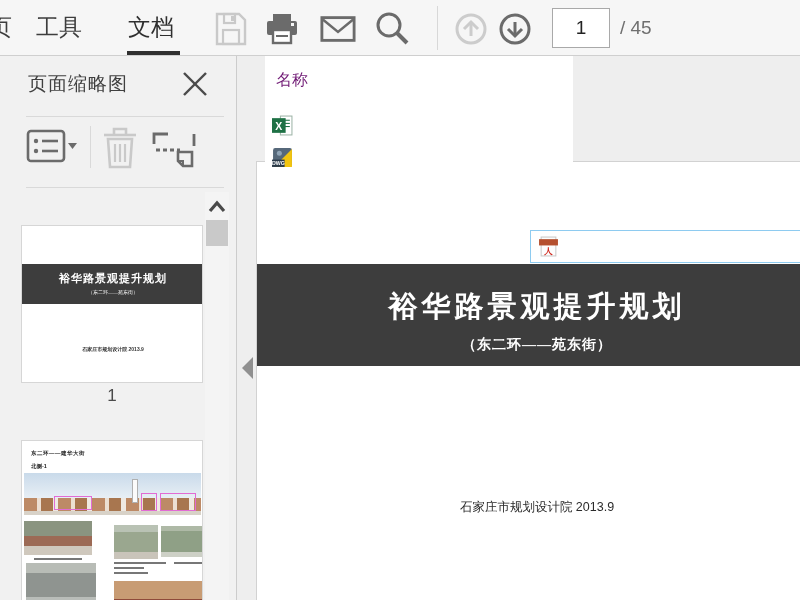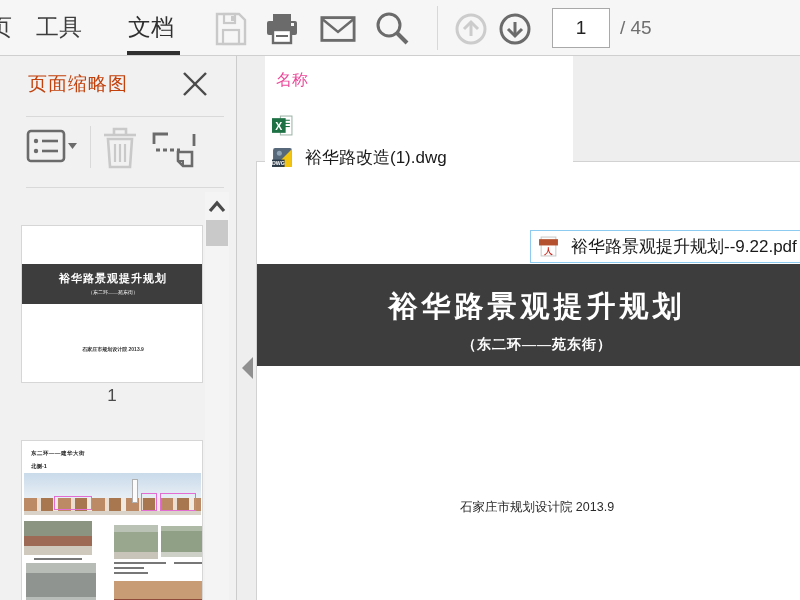--- a/index.html
+++ b/index.html
@@ -11,21 +11,21 @@
   #toolbar { position:absolute; left:0; top:0; width:800px; height:56px; background:#f6f6f6; border-bottom:1px solid #cfcfcf; }
   .tab { position:absolute; top:12px; font-size:23px; color:#3d3d3d; cursor:default; white-space:nowrap; }
   #tab-underline { position:absolute; left:127px; top:51px; width:53px; height:4px; background:#303030; }
   .tbtn { position:absolute; top:11px; width:36px; height:36px; display:flex; align-items:center; justify-content:center; }
   .tb-divider { position:absolute; left:437px; top:6px; width:1px; height:44px; background:#d8d8d8; }
   #page-input { position:absolute; left:552px; top:8px; width:58px; height:40px; border:1px solid #a9a9a9; background:#fff; text-align:center; font-size:19px; color:#222; font-family:inherit; }
   #page-total { position:absolute; left:620px; top:17px; font-size:19px; color:#6f6f6f; }
 
   
   #sidebar { position:absolute; left:0; top:56px; width:237px; height:544px; background:#f1f1f1; border-right:1px solid #cccccc; overflow:hidden; }
-  #sb-title { position:absolute; left:28px; top:15px; font-size:19px; color:#c2410c; letter-spacing:1px; }
+  #sb-title { position:absolute; left:28px; top:15px; font-size:19px; color:#404040; letter-spacing:1px; }
   #sb-close { position:absolute; left:180px; top:13px; width:30px; height:30px; }
   .sb-hr { position:absolute; left:26px; width:198px; height:1px; background:#d9d9d9; }
   .sb-tool { position:absolute; top:70px; display:flex; align-items:center; justify-content:center; }
   #sb-vdiv { position:absolute; left:90px; top:70px; width:1px; height:42px; background:#d9d9d9; }
 
   #sb-scroll { position:absolute; left:205px; top:136px; width:24px; height:408px; background:#f4f4f4; }
   #sb-scroll-up { position:absolute; left:1px; top:6px; width:22px; height:18px; }
   #sb-scroll-thumb { position:absolute; left:1px; top:28px; width:22px; height:26px; background:#c9c9c9; }
 
   .thumb { position:absolute; left:21px; width:182px; background:#ffffff; border:1px solid #d6d6d6; overflow:hidden; }
@@ -59,21 +59,21 @@
       border-top:11px solid transparent; border-bottom:11px solid transparent; border-right:11px solid #909090; }
   #pdf-page { position:absolute; left:18px; top:105px; width:560px; height:440px; background:#ffffff; border-top:1px solid #d2d2d2; border-left:1px solid #d2d2d2; }
   #doc-band { position:absolute; left:0; top:102px; width:560px; height:102px; background:#3d3d3d; color:#ffffff; text-align:center;
       font-family:"Liberation Serif","DejaVu Serif",serif; }
   #doc-title { font-size:29px; font-weight:bold; letter-spacing:4px; padding-top:23px; }
   #doc-sub { font-size:14px; font-weight:bold; margin-top:9px; letter-spacing:1px; }
   #doc-footer { position:absolute; left:0; top:337px; width:560px; text-align:center; font-size:12.5px; color:#2b2b2b; }
 
   
   #file-panel { position:absolute; left:265px; top:56px; width:308px; height:119px; background:#ffffff; }
-  #file-col-header { position:absolute; left:11px; top:14px; font-size:16px; color:#ec4899; }
+  #file-col-header { position:absolute; left:11px; top:14px; font-size:16px; color:#701a75; }
   .file-row { position:absolute; left:0; width:308px; height:31px; display:flex; align-items:center; padding-left:7px; background:#fff; }
   .file-row .fname { margin-left:12px; font-size:17px; color:#191919; white-space:nowrap; }
   #file-row-0 { top:54px; }
   #file-row-1 { top:86px; }
   #file-row-2 { position:absolute; left:265px; top:174px; width:308px; height:33px; background:#fff;
       border:1px solid #8ecbf0; display:flex; align-items:center; padding-left:7px; }
   #file-row-2 .fname { margin-left:12px; font-size:17px; color:#191919; white-space:nowrap; }
   .ficon { width:21px; height:21px; flex:0 0 21px; }
 </style>
 </head>
@@ -254,26 +254,24 @@
     </div>
 
     <div id="file-row-1" class="file-row">
       <svg class="ficon" viewBox="0 0 20 20">
         <rect x="1" y="1" width="18" height="18" rx="2" fill="#56687a"></rect>
         <polygon points="19,2 19,19 2,19" fill="#f2c40f"></polygon>
         <circle cx="7" cy="6" r="2.4" fill="#8fa3b5"></circle>
         <rect x="0" y="12" width="12" height="7" fill="#2b3a4a"></rect>
         <text x="6" y="17.6" font-size="5" font-weight="bold" fill="#ffffff" text-anchor="middle">DWG</text>
       </svg>
-      <span class="fname">裕华路改造(1).dwg</span>
     </div>
 
     <div id="file-row-2">
       <svg class="ficon" viewBox="0 0 20 20">
         <rect x="3" y="1" width="14" height="18" fill="#fdfdfd" stroke="#c9c9c9" stroke-width="1"></rect>
         <rect x="1" y="3" width="18" height="6" fill="#b5502f"></rect>
         <text x="10" y="17" font-size="8" font-weight="bold" fill="#cf2318" text-anchor="middle">人</text>
       </svg>
-      <span class="fname">裕华路景观提升规划--9.22.pdf</span>
     </div>
   </div>
 
 </div>
 
 </body></html>

